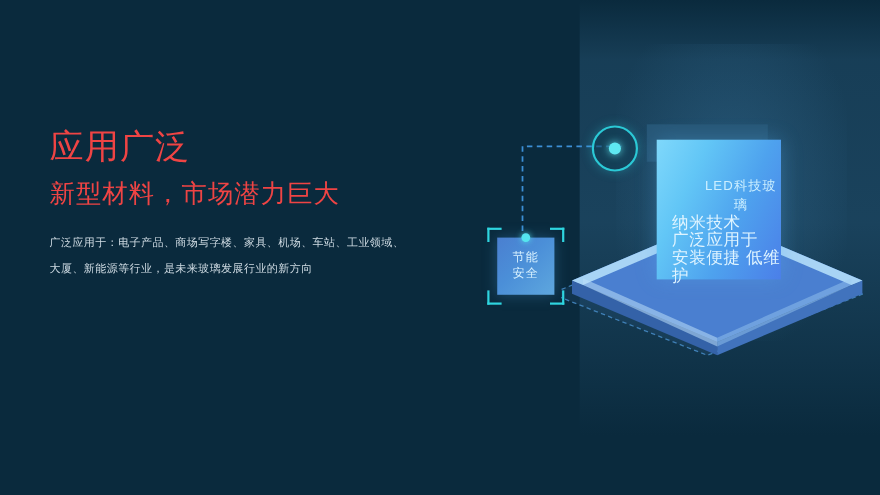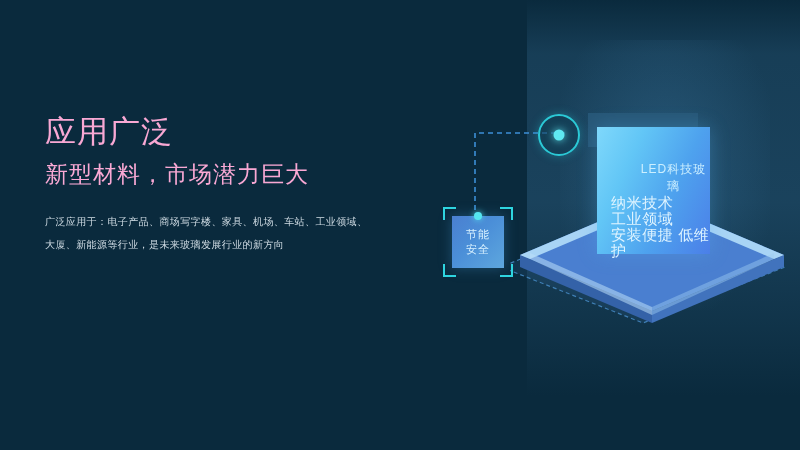--- a/index.html
+++ b/index.html
@@ -33,27 +33,26 @@
     background:radial-gradient(ellipse at 50% 45%,
         rgba(58,118,160,0.40) 0%,
         rgba(58,118,160,0.12) 55%,
         rgba(58,118,160,0) 78%);
     pointer-events:none;
   }
 
   
   .text-block{position:absolute;left:45px;top:112px;width:420px;}
   .title{
-    color:#f9a8d4;
+    color:#ef4444;
     font-size:31px;
     line-height:43px;
     letter-spacing:1px;
     font-weight:400;
     white-space:nowrap;
-    font-family:Liberation Mono, monospace;
   }
   .title .line2{font-size:23px;}
   .subtitle{
     margin-top:12px;
     color:#cfdbe3;
     font-size:10px;
     line-height:23px;
     letter-spacing:0.4px;
     width:330px;
   }
@@ -141,21 +140,21 @@
       <polygon points="20,64 142,120 142,112 20,58" fill="#bcdff8" opacity="0.55"></polygon>
       <polygon points="264,64 142,120 142,112 264,58" fill="#9ecbf1" opacity="0.45"></polygon>
     </svg>
   </div>
 
   <div class="panel-back"></div>
   <div class="panel">
     <div class="panel-title">LED科技玻璃</div>
     <div class="panel-lines">
       <div>纳米技术</div>
-      <div>工业领域</div>
+      <div>广泛应用于</div>
       <div>安装便捷 低维护</div>
     </div>
   </div>
 
   <div class="connector">
     <svg width="130" height="115" viewBox="0 0 130 115">
       <path d="M125,33 L35,33 L35,112" fill="none" stroke="#3c8fd6" stroke-width="1.6" stroke-dasharray="5 4"></path>
     </svg>
   </div>
 

